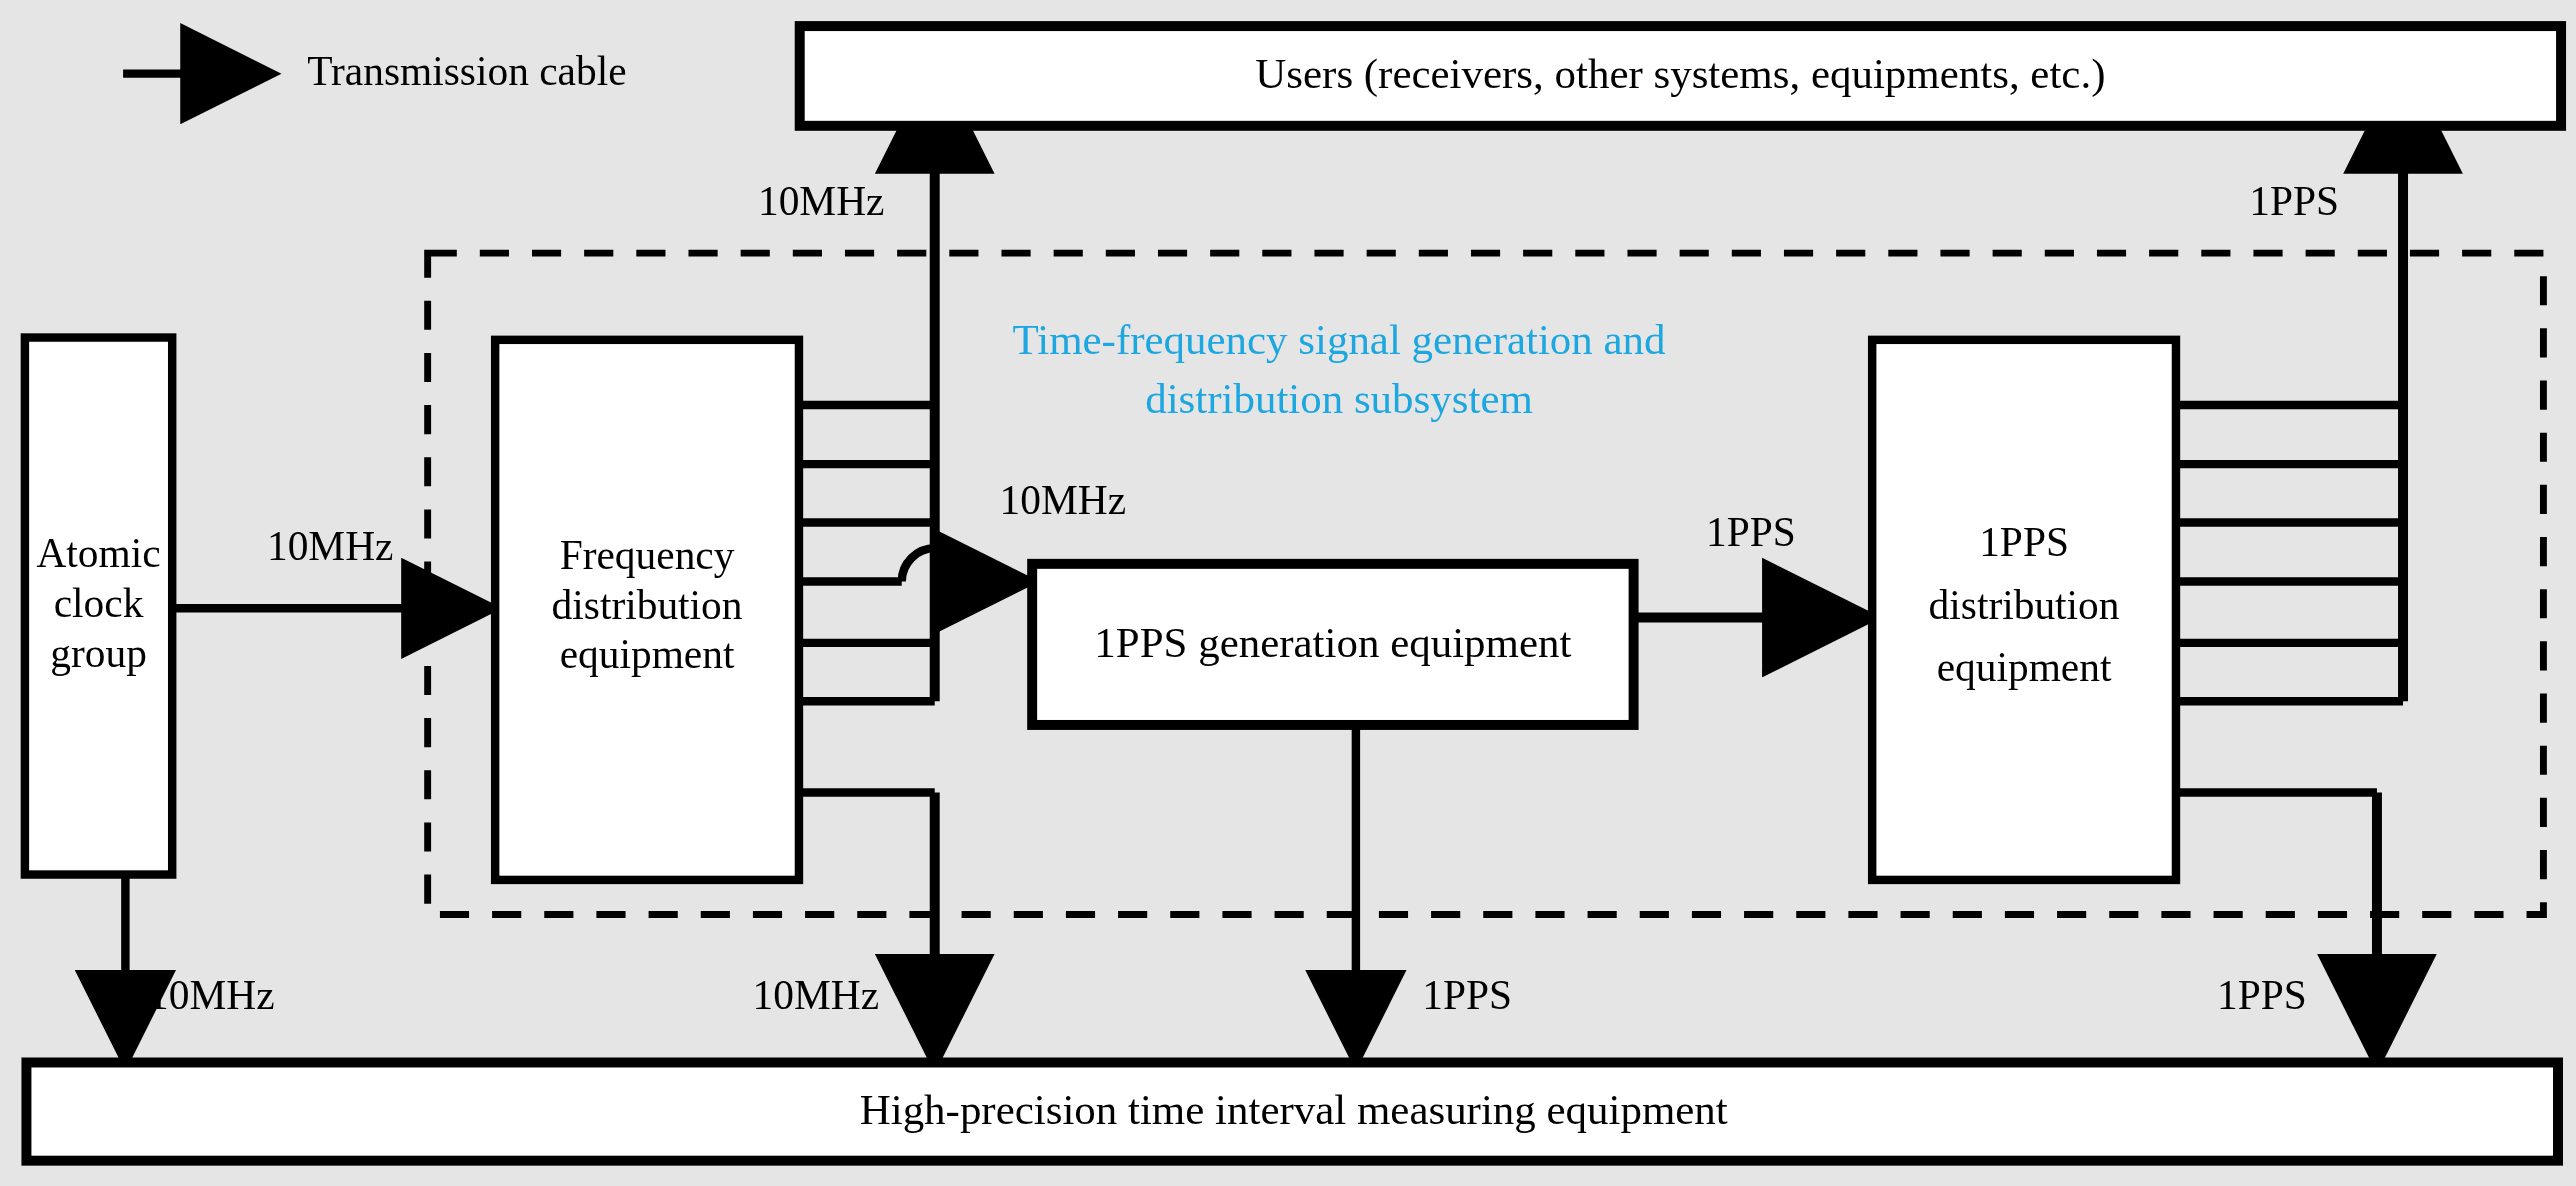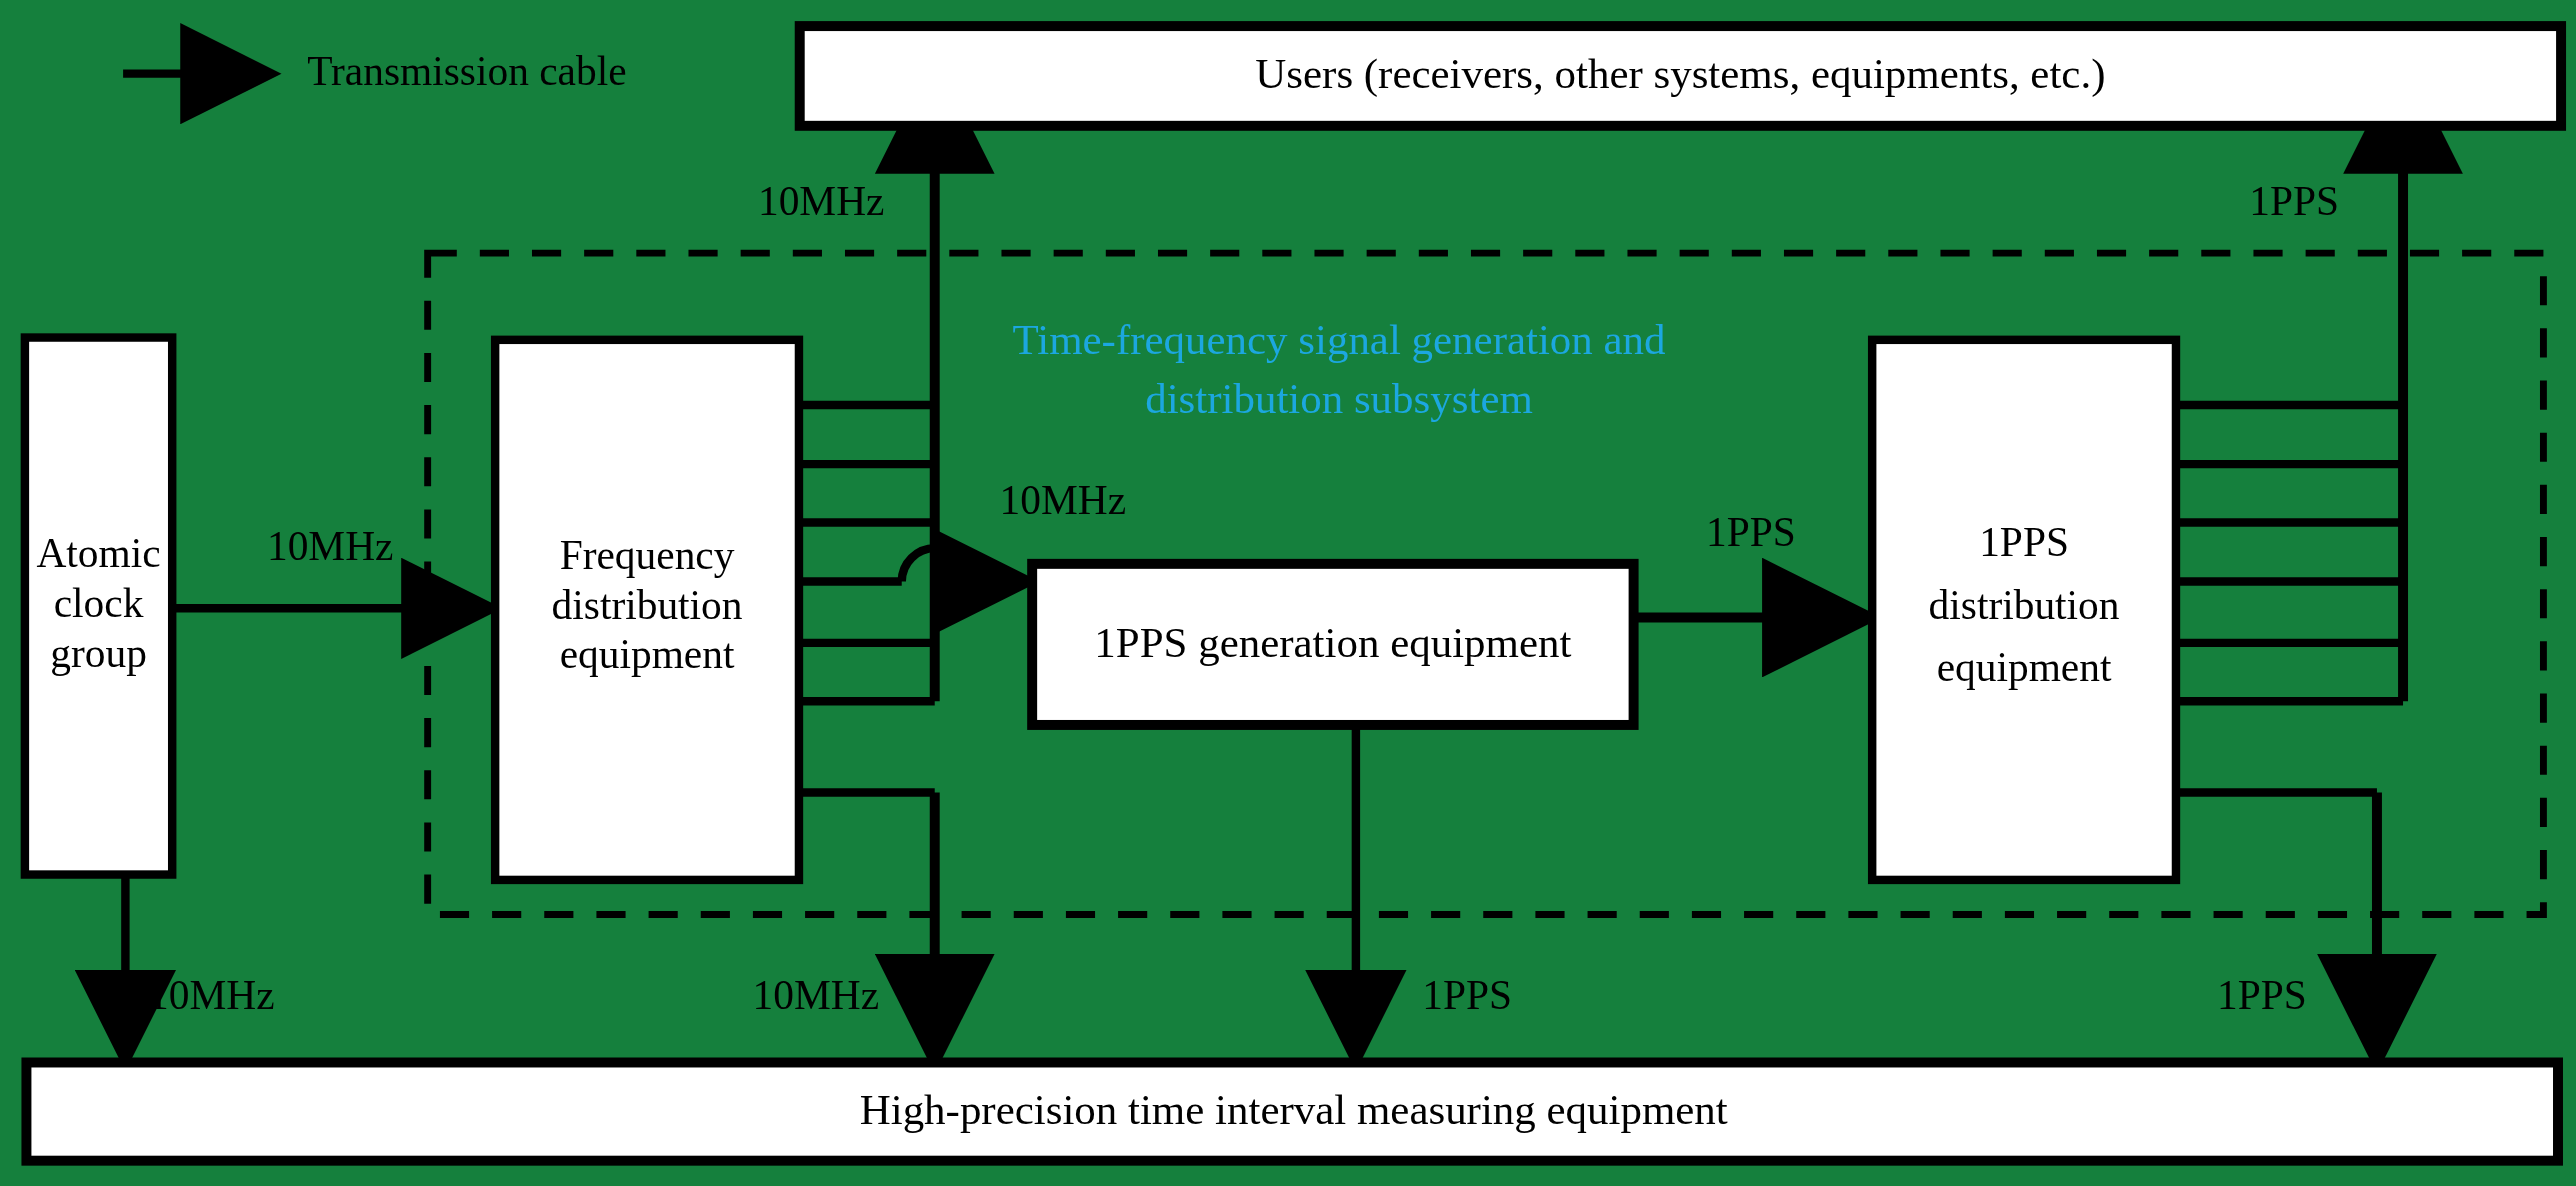--- a/index.html
+++ b/index.html
@@ -1,17 +1,17 @@
 <!DOCTYPE html>
 <html style="font-size:12.3px"><head>
 <meta charset="utf-8">
 <style>
   html,body{margin:0;padding:0;background:#ffffff;}
   body{font-family:"Liberation Serif", serif;}
-  #stage{position:relative;width:2576px;height:1186px;background:#15803d;overflow:hidden;}
+  #stage{position:relative;width:2576px;height:1186px;background:#e5e5e5;overflow:hidden;}
   #diagram{position:absolute;left:0;top:0;width:2576px;height:1186px;}
   .box-label{
     font-family:"Liberation Serif", serif;
     fill:#000;
     text-anchor:middle;
     dominant-baseline:middle;
   }
   .sig-label{
     font-family:"Liberation Serif", serif;
     fill:#000;

